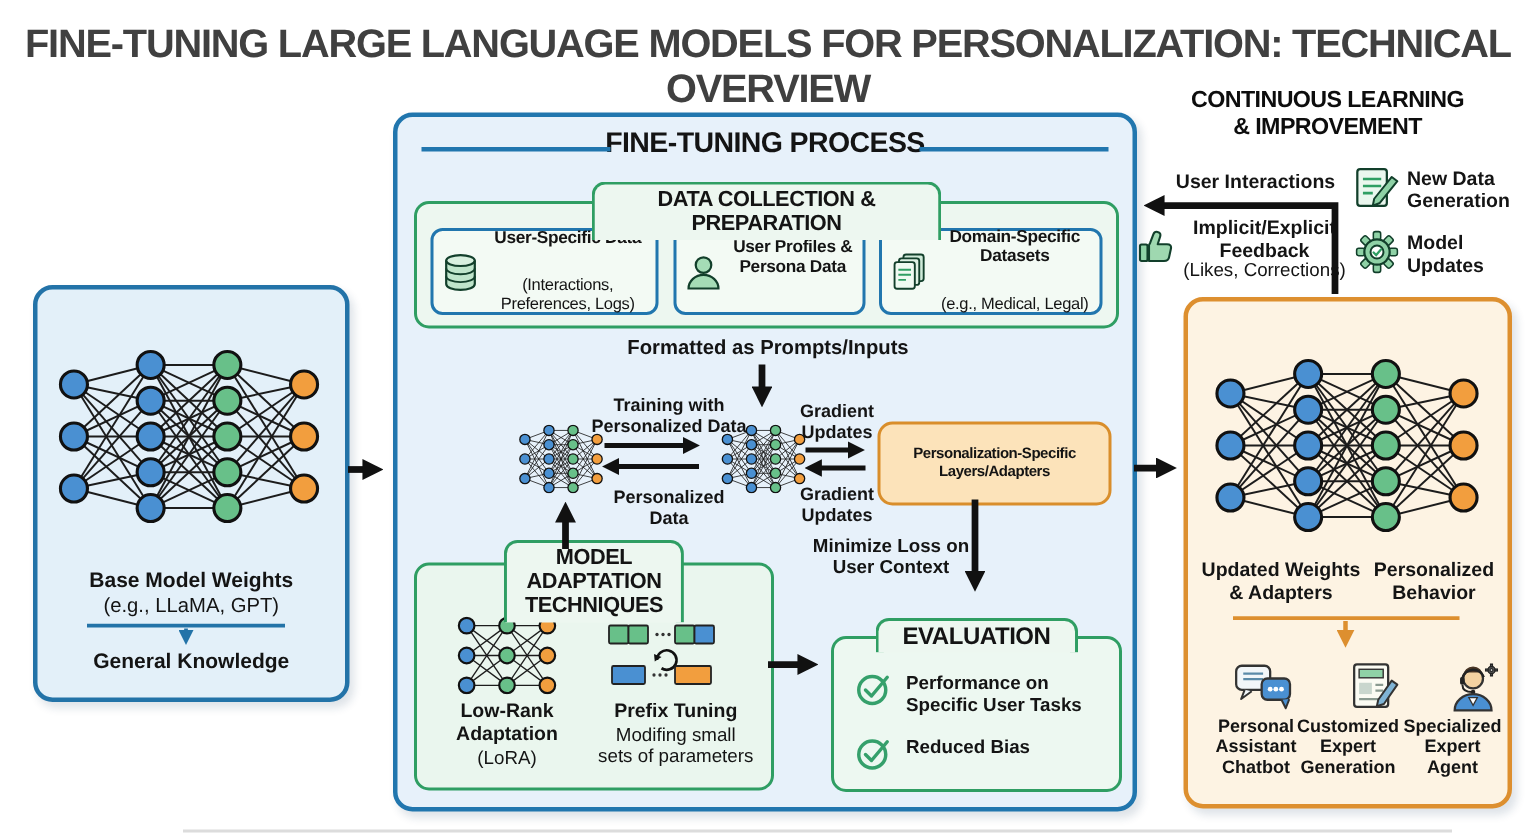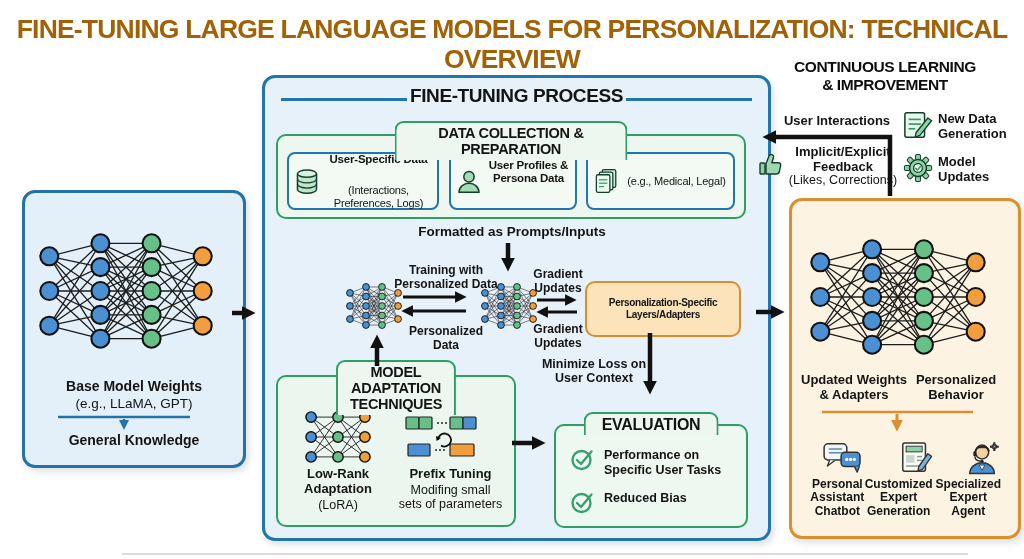--- a/index.html
+++ b/index.html
@@ -1,21 +1,21 @@
 <!DOCTYPE html>
 <html><head>
 <meta charset="utf-8">
 <style>
   html,body{margin:0;padding:0;background:#fff;}
   .canvas{position:relative;width:1024px;height:559px;background:#ffffff;overflow:hidden;
           font-family:"Liberation Sans",sans-serif;color:#141414;}
   .lbl{position:absolute;text-align:center;white-space:pre-line;line-height:1.13;font-size:13px;}
   .b{font-weight:bold;}
   .cond{letter-spacing:-0.4px;}
-  .box{position:absolute;border-radius:13px;box-shadow:3px 4px 6px rgba(20,60,90,.14);padding-left:13px;}
+  .box{position:absolute;border-radius:13px;box-shadow:3px 4px 6px rgba(20,60,90,.14);}
   .pretrained{left:22px;top:190px;width:205px;height:272px;background:#e3f0f9;border:3px solid #2373a8;}
   .process{left:262px;top:75px;width:490px;height:460px;background:#e7f1fa;border:3px solid #2176ae;}
   .personalized{left:789px;top:198px;width:213px;height:335px;background:#fdf3e3;border:3px solid #dd8f2f;}
   .inner{position:absolute;border-radius:10px;}
   .dcbox{left:11px;top:56px;width:466px;height:81px;background:#edf7f0;border:2.5px solid #2f9e63;}
   .mabox{left:11px;top:297px;width:236px;height:148px;background:#eaf6ee;border:2.5px solid #2f9e63;}
   .evalbox{left:289px;top:346px;width:190px;height:100px;background:#edf8f1;border:2.5px solid #2f9e63;}
   .tab{position:absolute;left:50%;transform:translateX(-50%);background:#edf7f0;
        border:2.5px solid #2f9e63;border-bottom:none;border-radius:9px 9px 0 0;
        font-weight:bold;text-align:center;white-space:pre-line;line-height:1.1;
@@ -35,21 +35,21 @@
   .outs{position:absolute;left:4px;top:240px;width:205px;display:flex;}
   .out{flex:1;display:flex;flex-direction:column;align-items:flex-end;gap:3px;}
   .out .t{font-weight:bold;font-size:12px;line-height:1.12;white-space:pre-line;text-align:center;}
   .artifact{position:absolute;left:122px;top:553px;width:846px;height:2px;background:#dcdcdc;}
 </style>
 </head>
 <body>
 
 <div class="canvas">
 
-  <div class="lbl b cond" style="left:0;top:15px;width:1024px;font-size:26.5px;letter-spacing:-0.8px;color:#a16207;">FINE-TUNING LARGE LANGUAGE MODELS FOR PERSONALIZATION: TECHNICAL OVERVIEW</div>
+  <div class="lbl b cond" style="left:0;top:15px;width:1024px;font-size:26.5px;letter-spacing:-0.8px;color:#404040;">FINE-TUNING LARGE LANGUAGE MODELS FOR PERSONALIZATION: TECHNICAL OVERVIEW</div>
 
   <div class="box pretrained">
     <svg class="net" style="position:absolute;left:13px;top:40px;width:176px;height:116px;" viewBox="0 0 176 116">
         <line x1="11.3" y1="23.3" x2="62.43333333333332" y2="10.3" stroke="#1c1c1c" stroke-width="1.3"></line>
         <line x1="11.3" y1="23.3" x2="62.43333333333332" y2="34.150000000000006" stroke="#1c1c1c" stroke-width="1.3"></line>
         <line x1="11.3" y1="23.3" x2="62.43333333333332" y2="58" stroke="#1c1c1c" stroke-width="1.3"></line>
         <line x1="11.3" y1="23.3" x2="62.43333333333332" y2="81.85000000000001" stroke="#1c1c1c" stroke-width="1.3"></line>
         <line x1="11.3" y1="23.3" x2="62.43333333333332" y2="105.7" stroke="#1c1c1c" stroke-width="1.3"></line>
         <line x1="11.3" y1="58" x2="62.43333333333332" y2="10.3" stroke="#1c1c1c" stroke-width="1.3"></line>
         <line x1="11.3" y1="58" x2="62.43333333333332" y2="34.150000000000006" stroke="#1c1c1c" stroke-width="1.3"></line>
@@ -160,20 +160,22 @@
       <div class="card" style="left:308px;top:16px;width:149px;height:58px;">
         <svg width="27" height="29" viewBox="0 0 32 32">
           <rect x="11" y="2" width="16" height="21" rx="2" fill="#cfead9" stroke="#123f2b" stroke-width="1.5"></rect>
           <rect x="7.5" y="5" width="16" height="21" rx="2" fill="#dff2e5" stroke="#123f2b" stroke-width="1.5"></rect>
           <rect x="4" y="8" width="16" height="21" rx="2" fill="#effaf2" stroke="#123f2b" stroke-width="1.5"></rect>
           <line x1="7" y1="14" x2="17" y2="14" stroke="#2f9e63" stroke-width="1.5"></line>
           <line x1="7" y1="18" x2="17" y2="18" stroke="#2f9e63" stroke-width="1.5"></line>
           <line x1="7" y1="22" x2="13" y2="22" stroke="#2f9e63" stroke-width="1.5"></line>
         </svg>
         <div class="cardtext">
+          <div class="cardtitle">Domain-Specific
+Datasets</div>
           <div class="cardsub">(e.g., Medical, Legal)</div>
         </div>
       </div>
     </div>
 
     <div class="lbl b" style="left:124px;top:146px;width:246px;font-size:13.5px;">Formatted as Prompts/Inputs</div>
 
     <svg class="net" style="position:absolute;left:80px;top:205px;width:58px;height:46px;" viewBox="0 0 58 46">
         <line x1="4.95" y1="9.95" x2="20.983333333333334" y2="3.95" stroke="#1c1c1c" stroke-width="0.55"></line>
         <line x1="4.95" y1="9.95" x2="20.983333333333334" y2="13.475000000000001" stroke="#1c1c1c" stroke-width="0.55"></line>

